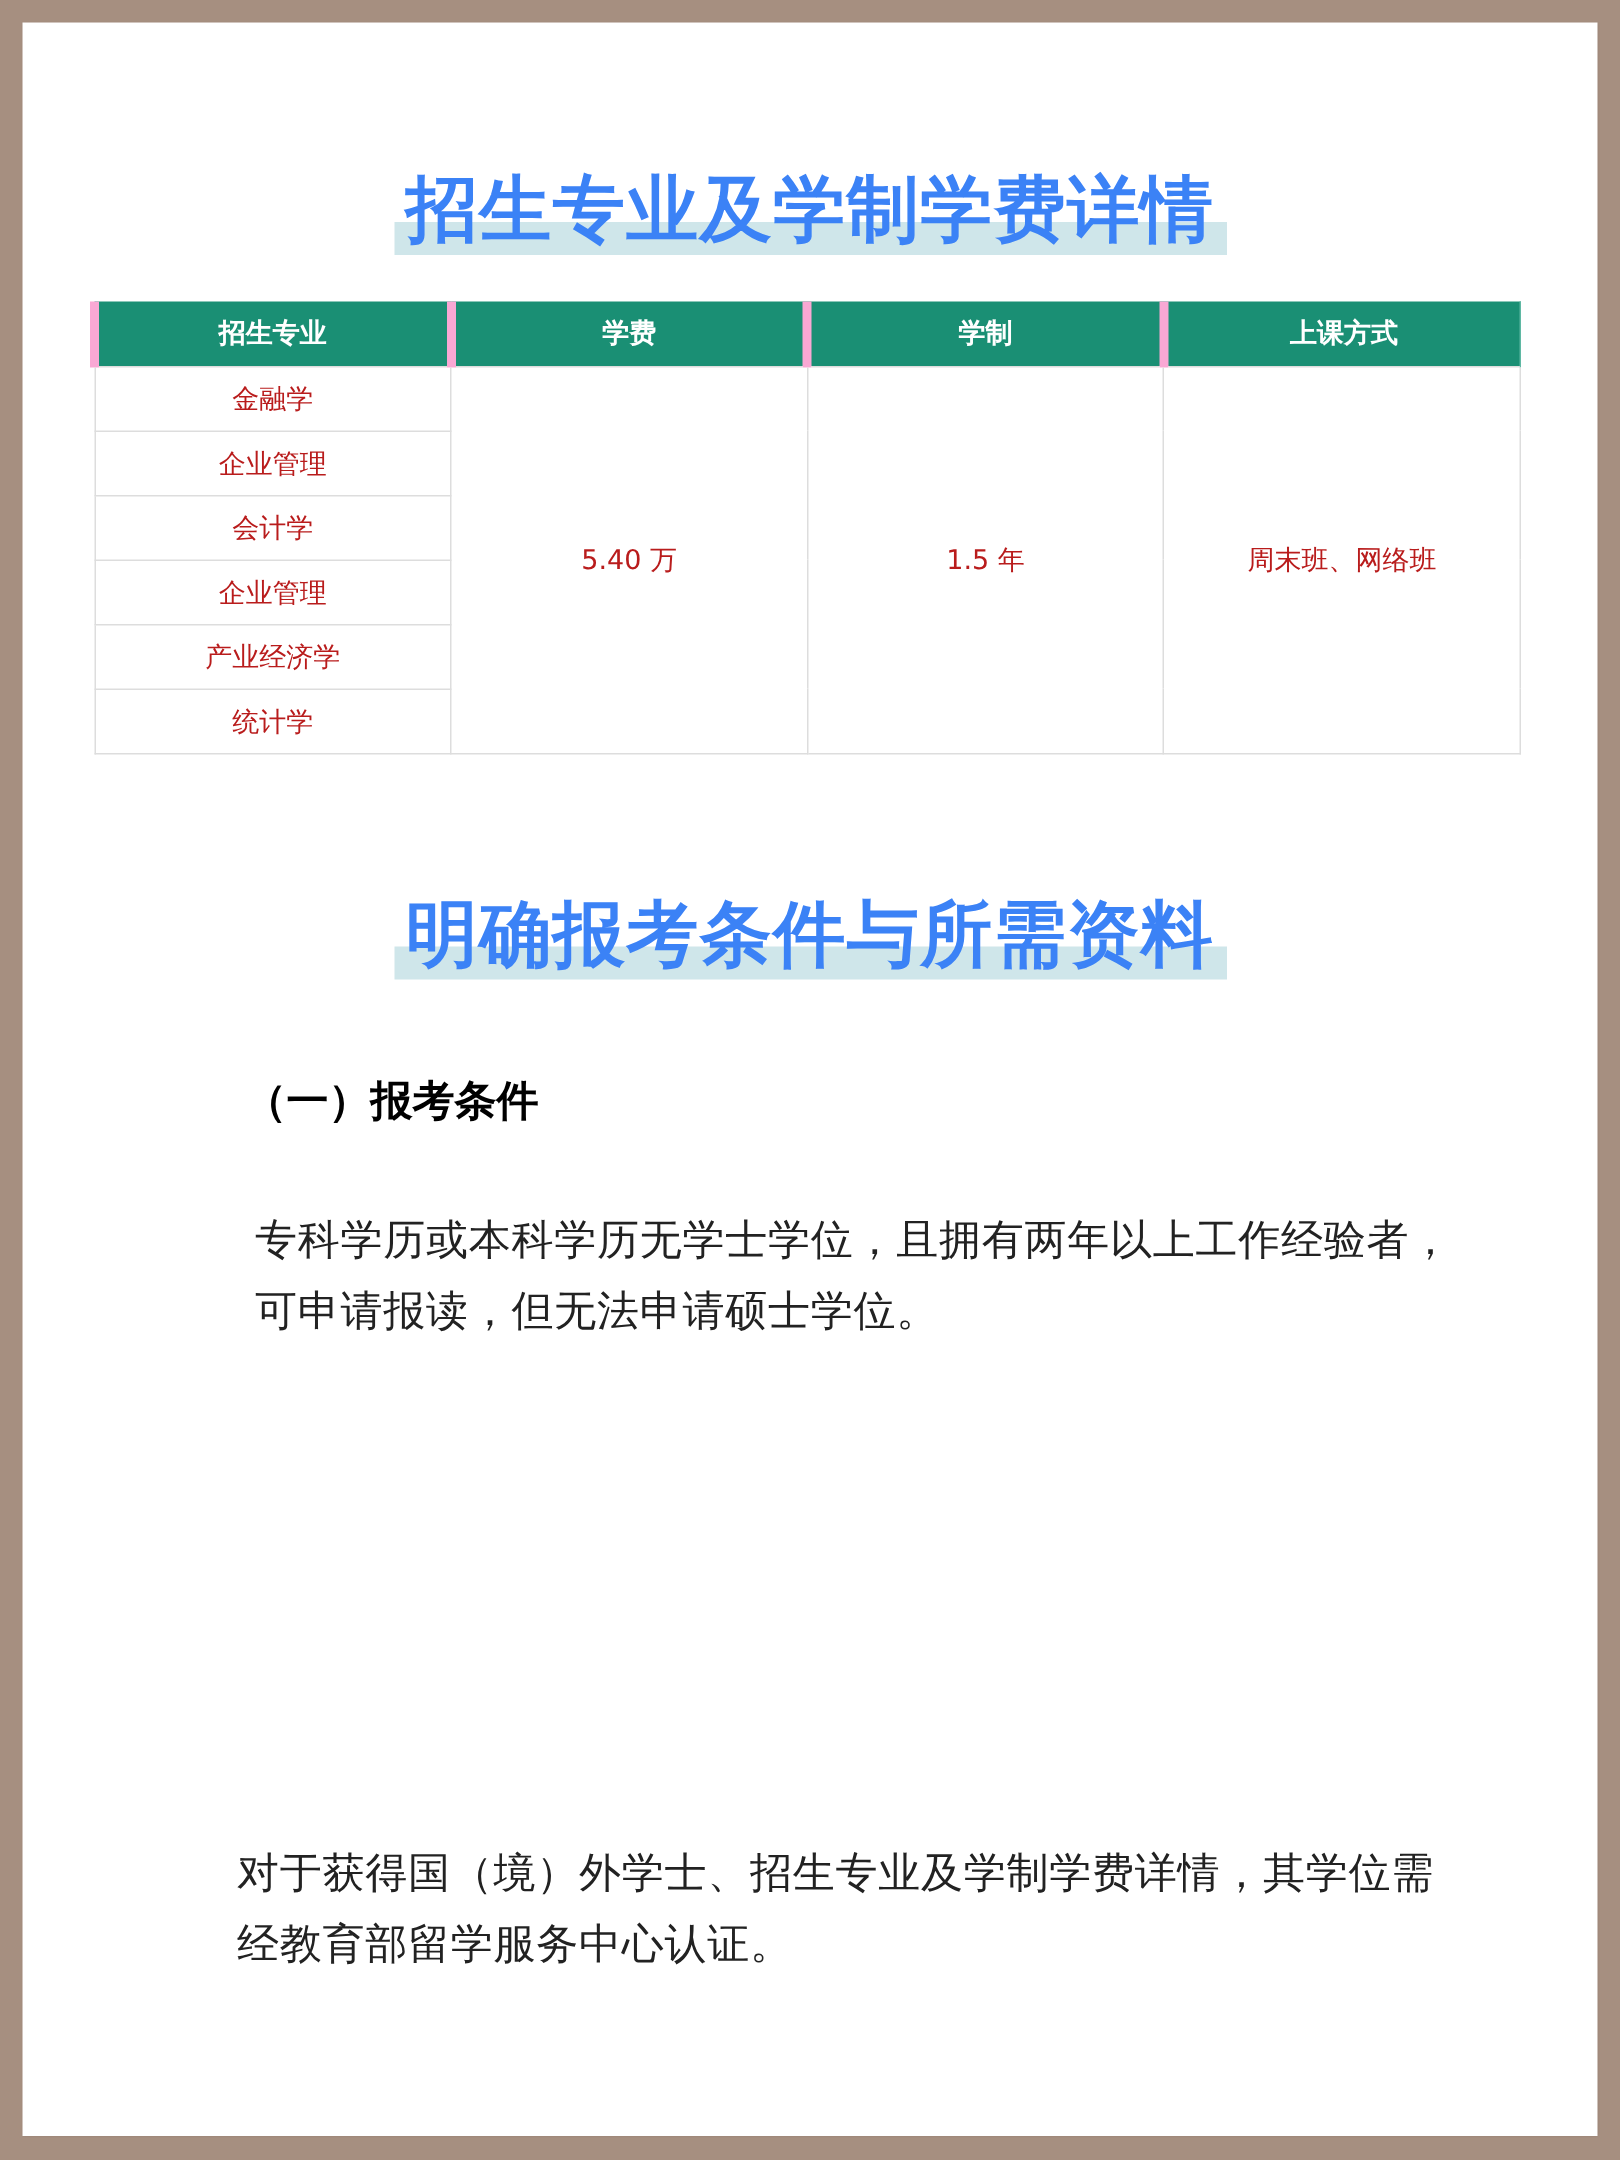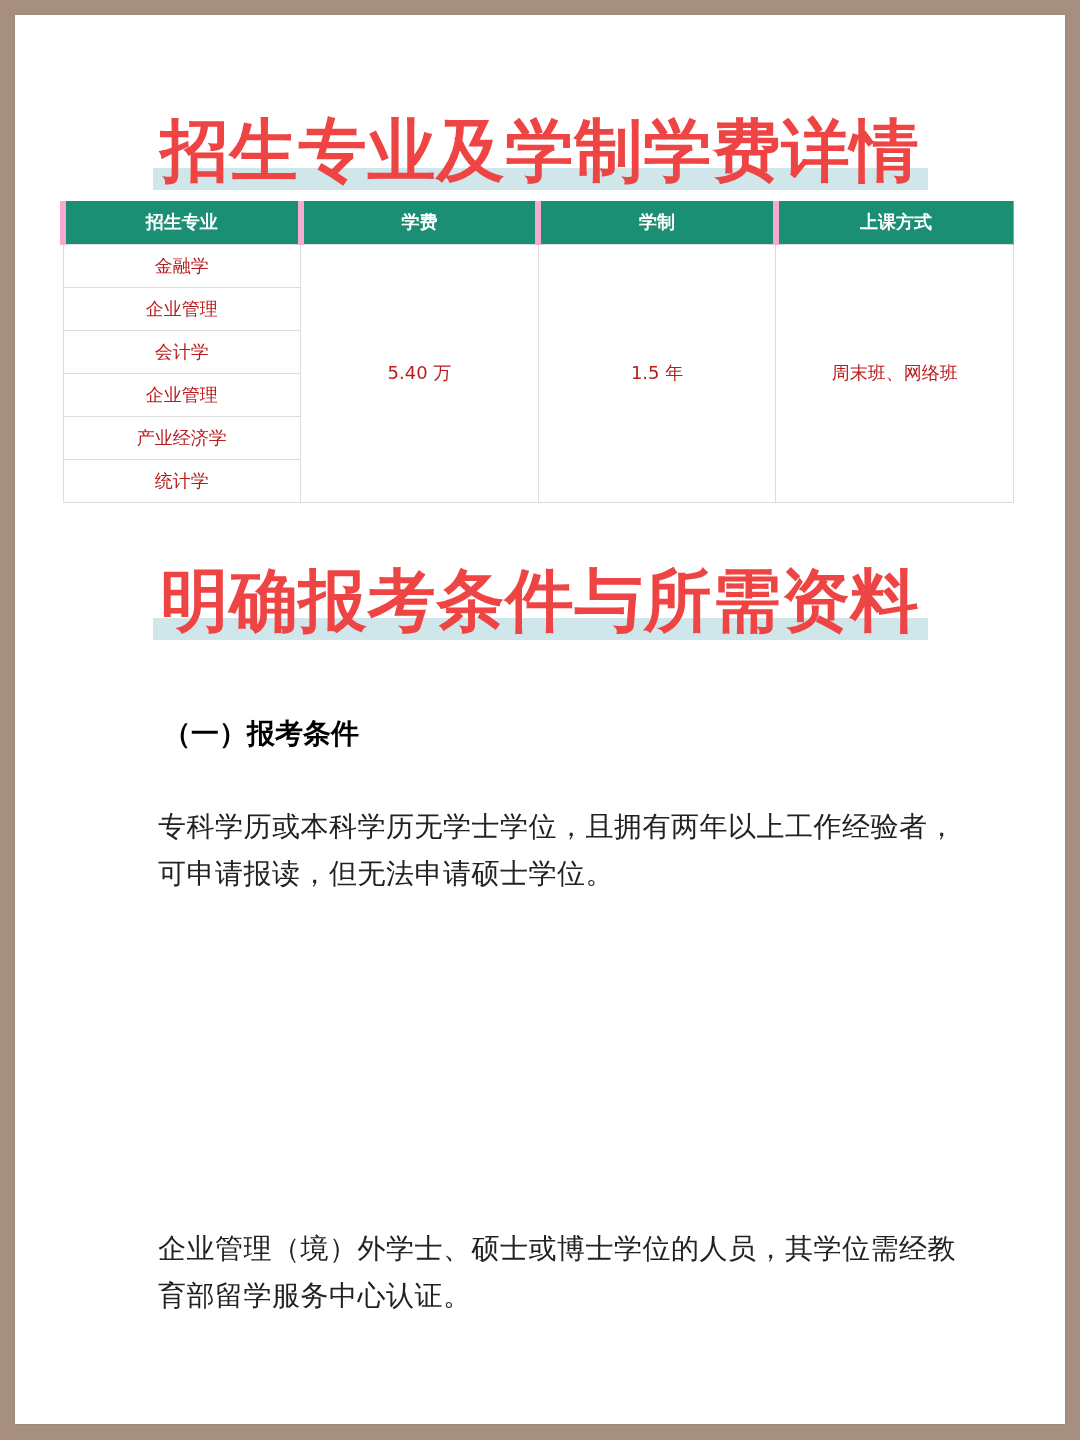--- a/index.html
+++ b/index.html
@@ -20,38 +20,38 @@
   .title-wrap {
     position: absolute;
     left: 0; right: 0;
     text-align: center;
   }
   .title {
     display: inline-block;
     position: relative;
     font-family: "DejaVu Serif", "Liberation Serif", serif;
     font-weight: bold;
-    font-size: 68px;
+    font-size: 48px;
     letter-spacing: 1px;
-    color: #ef4444;
+    color: #3b82f6;
     padding: 0 8px;
     line-height: 1;
     z-index: 1;
   }
   .title::before {
     content: "";
     position: absolute;
     left: 0; right: 0;
     bottom: -6px;
     height: 22px;
     background: #cfe6ea;
     z-index: -1;
   }
   #title1 { top: 101px; }
-  #title2 { top: 551px; }
+  #title2 { top: 584px; }
 
   table.fees {
     position: absolute;
     left: 45px; top: 186px;
     width: 954px;
     border-collapse: collapse;
     table-layout: fixed;
     font-family: "DejaVu Sans", "Liberation Sans", sans-serif;
   }
   table.fees th {
@@ -84,21 +84,21 @@
   }
   .para {
     position: absolute;
     left: 143px;
     width: 800px;
     font-size: 28px;
     line-height: 47px;
     color: #222222;
     letter-spacing: 0.5px;
   }
-  #p1 { top: 788px; }
+  #p1 { top: 788px; margin-left: 12px; }
   #p2 { top: 928px; }
   #p3 { top: 1069px; }
   #p4 { top: 1210px; }
 </style>
 </head>
 <body>
 
 <div class="page">
 
   <div class="title-wrap" id="title1">
@@ -139,15 +139,15 @@
     </tbody>
   </table>
 
   <div class="title-wrap" id="title2">
     <span class="title">明确报考条件与所需资料</span>
   </div>
 
   <div class="subhead">（一）报考条件</div>
 
   <p class="para" id="p1">专科学历或本科学历无学士学位，且拥有两年以上工作经验者，可申请报读，但无法申请硕士学位。</p>
-  <p class="para" id="p4">企业管理（境）外学士、硕士或博士学位的人员，其学位需经教育部留学服务中心认证。</p>
+  <p class="para" id="p4">对于获得国（境）外学士、招生专业及学制学费详情，其学位需经教育部留学服务中心认证。</p>
 
 </div>
 
 </body></html>

